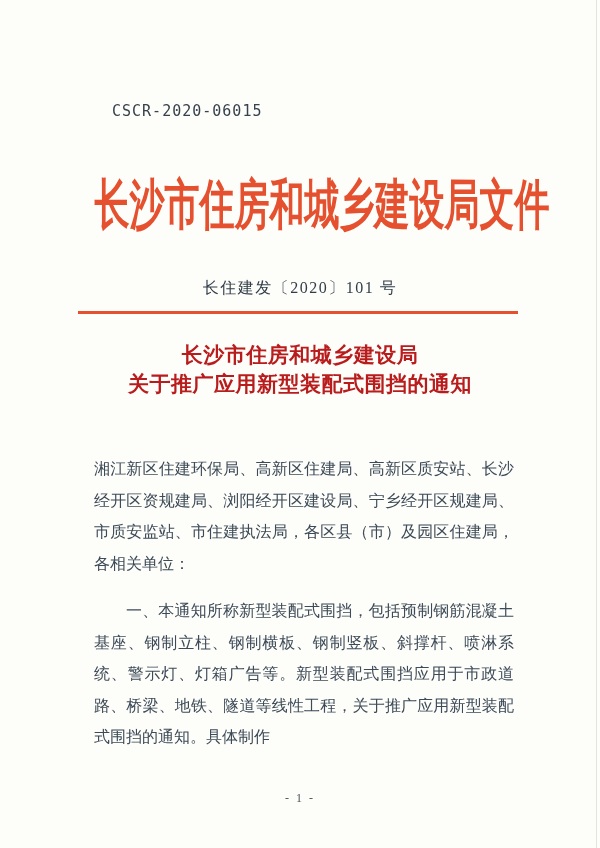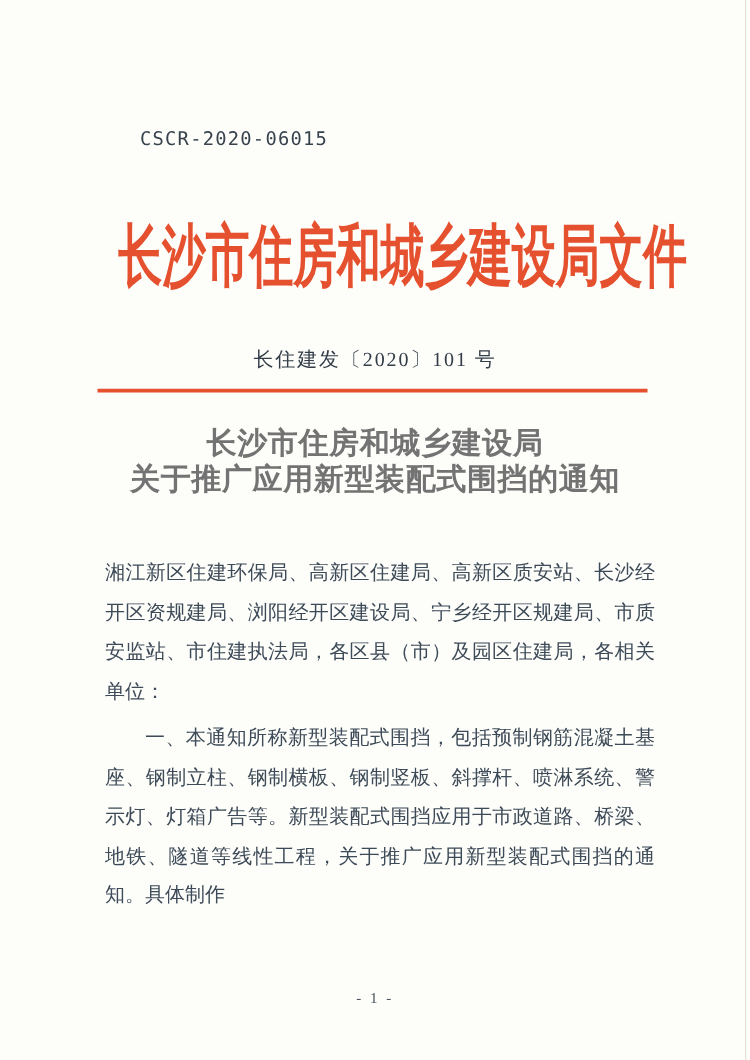--- a/index.html
+++ b/index.html
@@ -66,37 +66,37 @@
     position: absolute;
     left: 78px; top: 311px;
     width: 440px; height: 3px;
     background: #e5502e;
   }
   .doc-title {
     position: absolute;
     left: 0; right: 0; top: 341px;
     text-align: center;
     font-weight: bold;
-    font-size: 24px;
+    font-size: 21px;
     line-height: 29px;
-    color: #737373;
+    color: #b91c1c;
     letter-spacing: 0.5px;
   }
   .body-text {
     position: absolute;
     left: 78px; top: 437px;
     width: 452px;
     font-size: 16px;
     line-height: 31.5px;
     color: #3d4a57;
     text-align: justify;
     letter-spacing: 0px;
   }
   .body-text p {
-    margin: 6px;
+    margin: 16px;
     padding: 0;
   }
   .body-text p.indent {
     text-indent: 2em;
   }
   .page-number {
     position: absolute;
     left: 0; right: 0; top: 791px;
     text-align: center;
     font-size: 12px;

